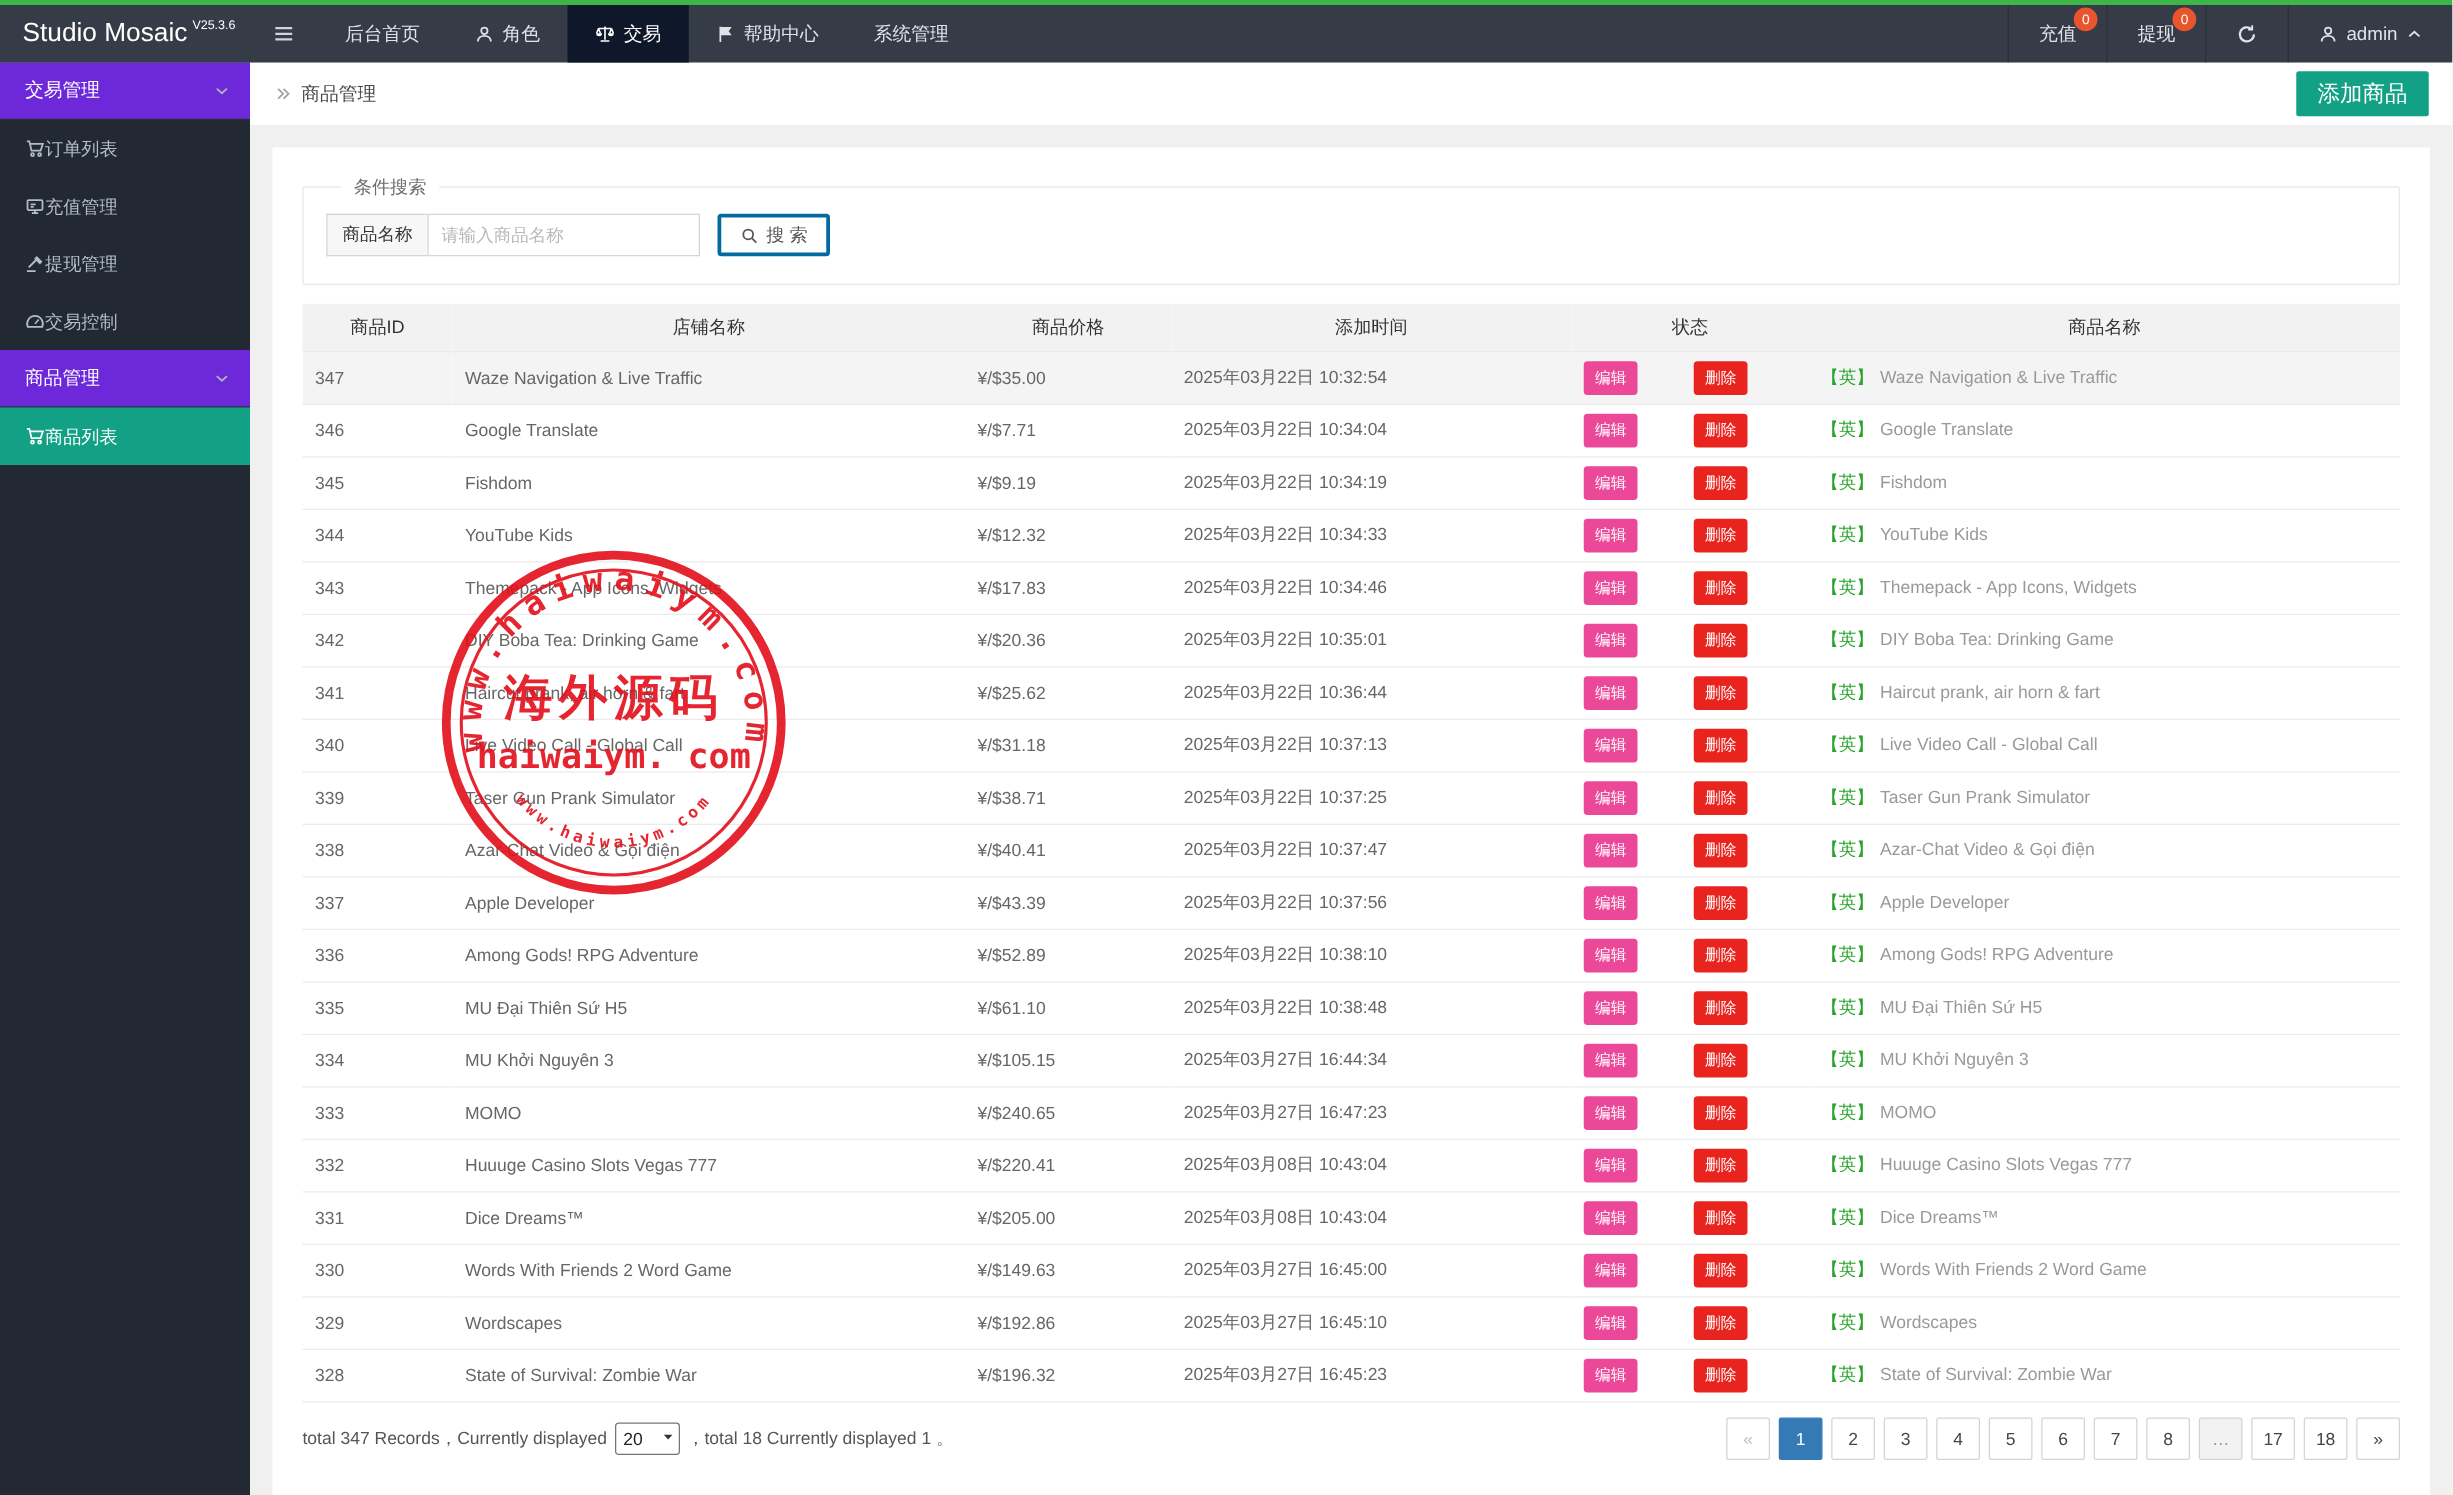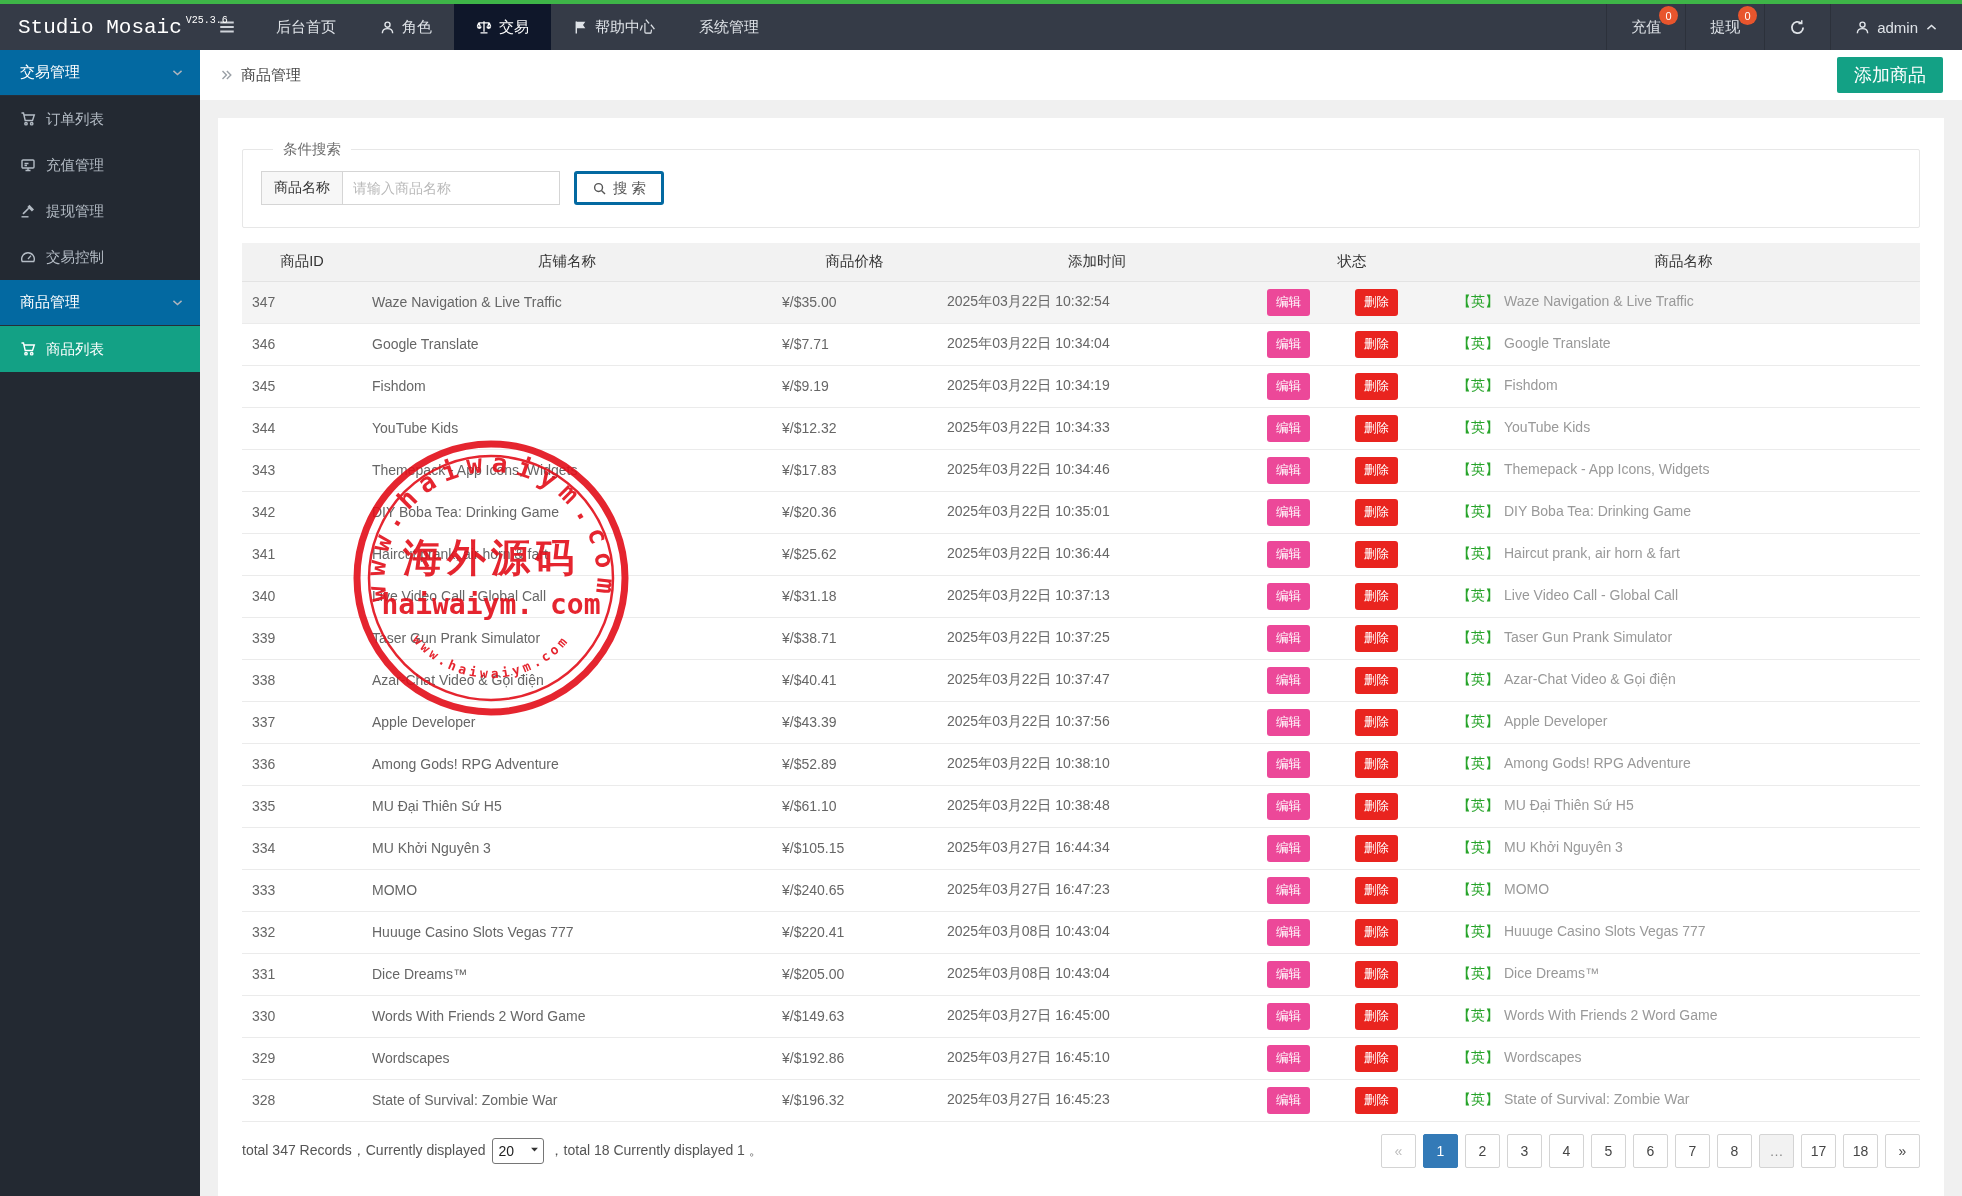--- a/index.html
+++ b/index.html
@@ -4,35 +4,35 @@
 <style>
   * { margin:0; padding:0; box-sizing:border-box; }
   html,body { width:1962px; height:1196px; }
   body {
     position:relative; overflow:hidden; background:#f0f0f0;
     font-family:"Liberation Sans","DejaVu Sans",sans-serif;
   }
   
   .topline { position:absolute; top:0; left:0; width:100%; height:4px; background:#3eb548; z-index:40; }
   .navbar  { position:absolute; top:4px; left:0; width:100%; height:46px; background:#353b47; display:flex; align-items:stretch; z-index:30; }
-  .brand { width:200px; display:flex; align-items:center; padding-left:18px; color:#fff; font-size:21px; white-space:nowrap;font-family:Liberation Mono, monospace; }
+  .brand { width:200px; display:flex; align-items:center; padding-left:18px; color:#fff; font-size:21px; white-space:nowrap; }
   .brand sup { font-size:10px; margin-left:4px; transform:translateY(-7px); }
   .nav-toggle { width:54px; display:flex; align-items:center; justify-content:center; color:#cfd3da; cursor:pointer; }
   .nav-item { display:flex; align-items:center; gap:7px; padding:0 22px; color:#dfe3e8; font-size:15px; cursor:pointer; }
   .nav-item.active { background:#0f172a; color:#fff; }
   .ni, .si, .ri { display:flex; align-items:center; }
   .nav-spacer { flex:1; }
   .nav-right { display:flex; align-items:stretch; }
   .nav-right-item { position:relative; display:flex; align-items:center; gap:7px; padding:0 24px; color:#dfe3e8; font-size:15px; border-left:1px solid #2c313b; cursor:pointer; }
   .badge { position:absolute; top:2px; right:7px; min-width:19px; height:19px; border-radius:10px; background:#e8552d; color:#fff; font-size:11px; display:flex; align-items:center; justify-content:center; padding:0 4px; }
   
   .sidebar { position:absolute; top:50px; left:0; width:200px; height:1146px; background:#232932; z-index:20; }
-  .side-header { height:46px; background:#0369a1; display:flex; align-items:center; justify-content:space-between; padding:0 16px 0 20px; color:#fff; font-size:15px; cursor:pointer; border-bottom:1px solid #272e38; }
+  .side-header { height:46px; background:#6d28d9; display:flex; align-items:center; justify-content:space-between; padding:0 16px 0 20px; color:#fff; font-size:15px; cursor:pointer; border-bottom:1px solid #272e38; }
   .sh-caret { color:#aeb4bd; display:flex; }
-  .side-item { height:46px; display:flex; align-items:center; gap:10px; padding-left:20px; color:#b4bcc5; font-size:14.5px; cursor:pointer; }
+  .side-item { height:46px; display:flex; align-items:center; padding-left:20px; color:#b4bcc5; font-size:14.5px; cursor:pointer; }
   .side-item.active { background:#13a185; color:#fff; }
   
   .crumbbar { position:absolute; left:200px; top:50px; width:1762px; height:50px; background:#fff; display:flex; align-items:center; padding:0 19px; z-index:10; }
   .crumb { display:flex; align-items:center; gap:8px; color:#4a4a4a; font-size:15px; }
   .cicon { color:#9aa0a6; display:flex; }
   .btn-add { margin-left:auto; height:36px; padding:0 17px; background:#13a185; color:#fff; font-size:18px; border:none; border-radius:2px; cursor:pointer; }
   
   .content { position:absolute; left:200px; top:100px; width:1762px; height:1157px; background:#f0f0f0; }
   .card { position:absolute; left:18px; top:18px; right:18px; bottom:18px; background:#fff; padding:14px 24px; }
   fieldset.search-fs { border:1px solid #e7e7e7; border-radius:2px; margin-top:8px; padding:12px 18px 22px; }

